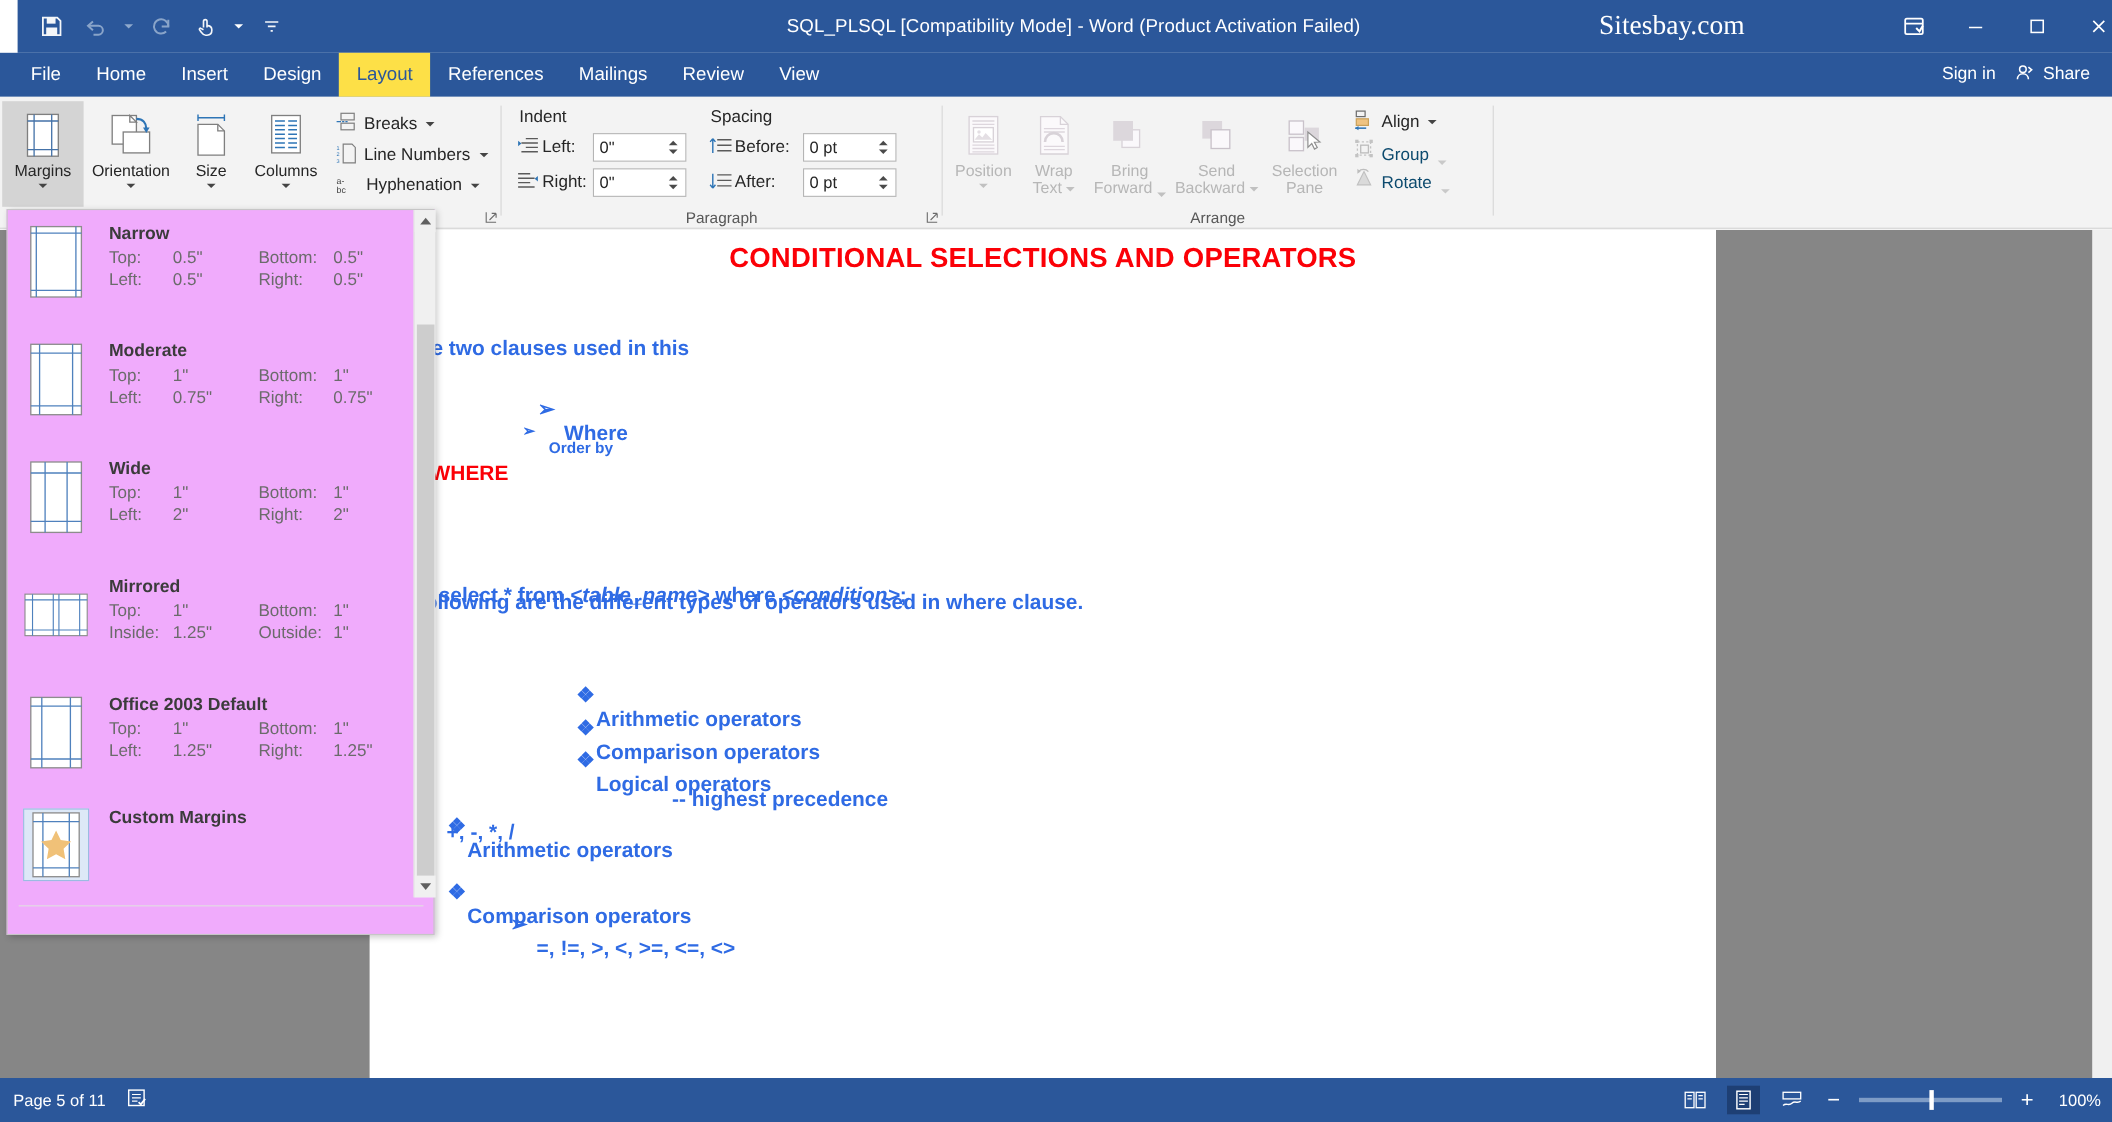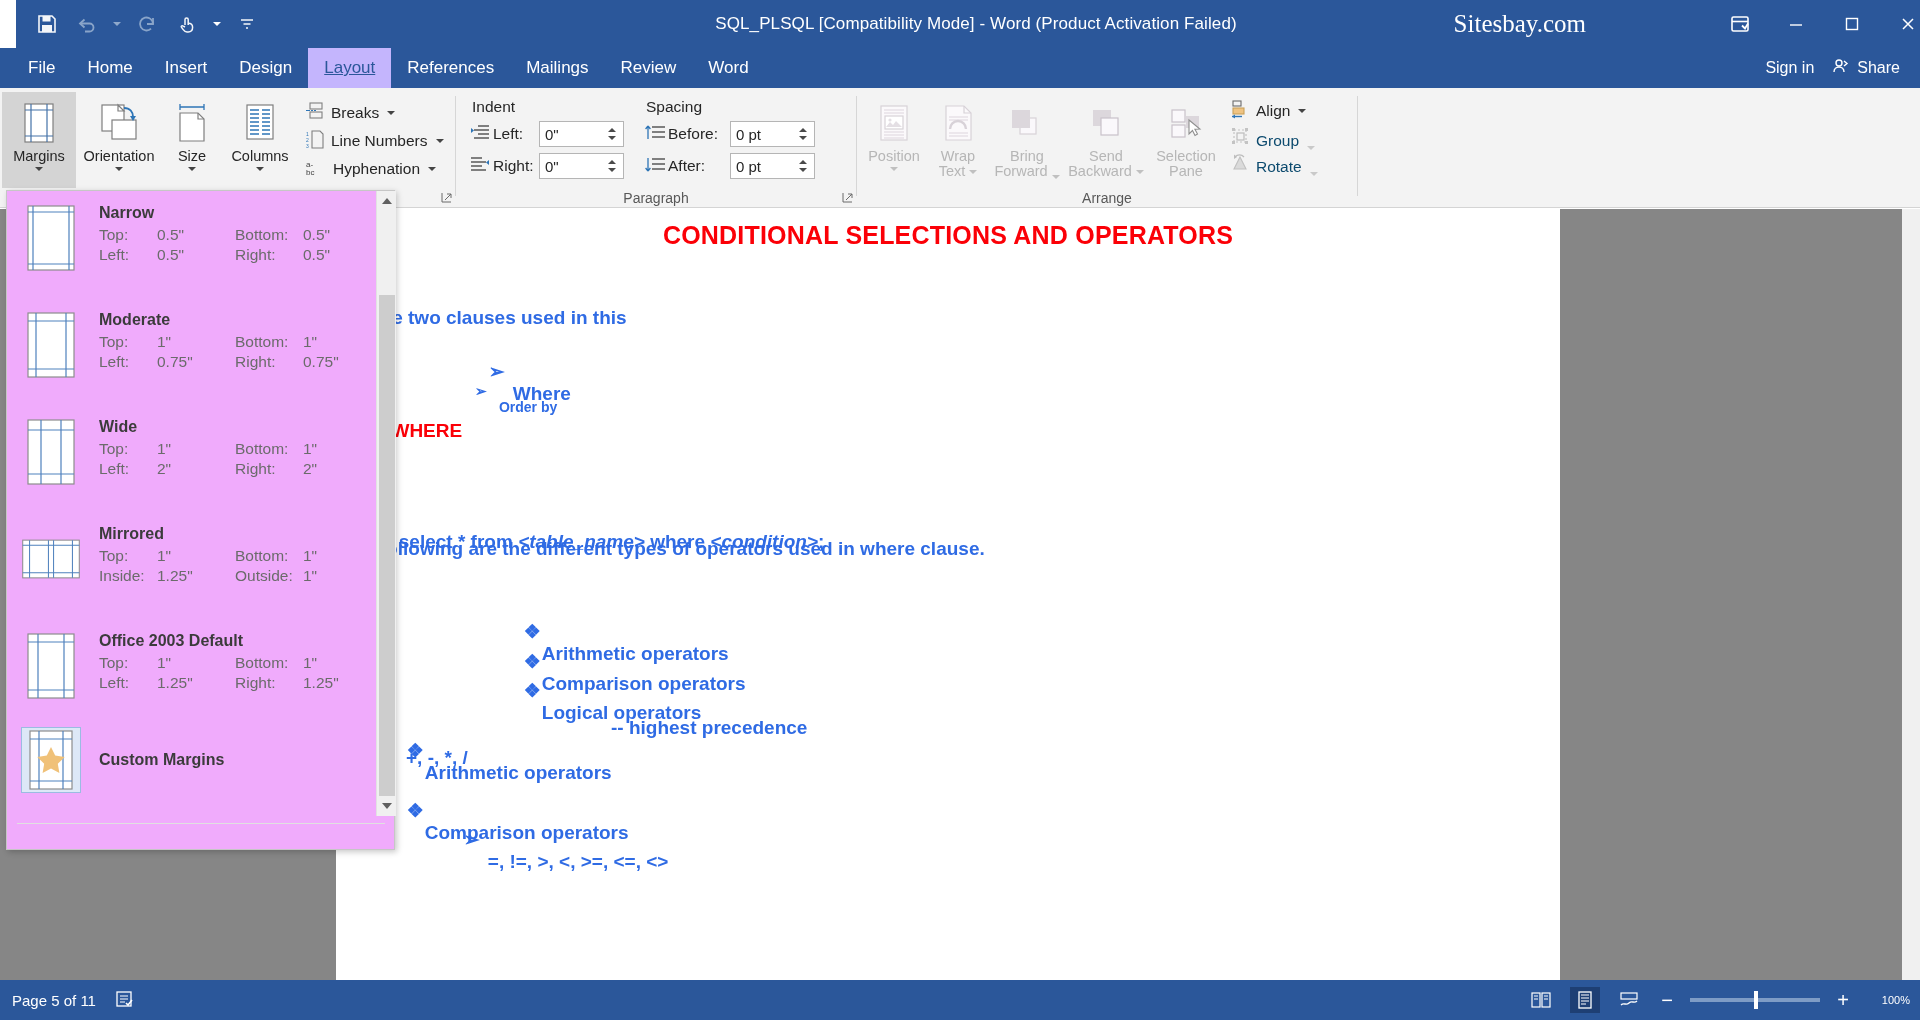--- a/index.html
+++ b/index.html
@@ -41,21 +41,21 @@
   
   .tabsrow{
     position:absolute; left:0; top:48px; width:1920px; height:40px;
     background:#2b579a; color:#fff;
   }
   .tabs{ position:absolute; left:12px; top:0; height:40px; display:flex; align-items:stretch;}
   .tab{
     display:flex;align-items:center; padding:0 16px; font-size:17px; color:#fff;
     cursor:default; white-space:nowrap;
   }
-  .tab.active{ background:#c4b5fd; color:#2b579a;text-decoration:underline; }
+  .tab.active{ background:#fde047; color:#2b579a; }
   .tellme{ display:flex; align-items:center; gap:8px; padding:0 10px 0 18px; font-size:16px; color:#dce6f3; font-style:normal;}
   .rt{ position:absolute; right:8px; top:0; height:40px; display:flex; align-items:center; gap:18px; padding-right:12px;}
   .rt span{ font-size:16px; color:#fff; }
   .share{display:flex;align-items:center;gap:7px;}
 
   
   .ribbon{
     position:absolute; left:0; top:88px; width:1920px; height:120px;
     background:#f3f3f3; border-bottom:1px solid #d4d4d4;
   }
@@ -113,21 +113,21 @@
   .dd-list{ position:absolute; left:0; top:0; width:370px;}
   .dd-item{
     position:relative; display:flex; align-items:flex-start; gap:18px;
     padding:9px 8px 9px 14px; height:107px; cursor:default;
   }
   .dd-thumb{ width:60px; height:76px; display:flex; align-items:center; justify-content:center; flex:0 0 60px;}
   .dd-body{ padding-top:4px; flex:1;}
   .dd-title{ font-size:16px; font-weight:bold; color:#3b3b3b; margin-bottom:4px;}
   .dd-grid{ display:grid; grid-template-columns:58px 78px 68px 1fr; font-size:15.5px; color:#6b6b6b; row-gap:2px;}
   .dd-grid .v{ color:#6b6b6b;}
-  .dd-item.custom{ height:68px; align-items:center; }
+  .dd-item.custom{ height:68px; }
   .dd-item.custom .dd-body{ padding-top:0;}
   .dd-item.custom .dd-thumb{
     background:#dde8f7; border:1px solid #9bbbe2; width:66px; height:66px;
   }
   .dd-sep{ position:absolute; left:10px; top:632px; width:368px; height:1px; background:#e0e0e0;}
   .dd-cmd{
     position:absolute; left:0; top:637px; width:389px; height:40px;
     display:flex; align-items:center; padding-left:48px; font-size:16px; color:#3b3b3b; cursor:default;
   }
   .dd-cmd u{ text-decoration:underline;}
@@ -166,21 +166,21 @@
   .statusbar{
     position:absolute; left:0; top:980px; width:1920px; height:40px;
     background:#2b579a; color:#fff; display:flex; align-items:center;
   }
   .sb-left{ display:flex; align-items:center; gap:18px; padding-left:12px; font-size:15px;}
   .sb-right{ position:absolute; right:10px; display:flex; align-items:center; gap:14px;}
   .viewbtn{ width:30px;height:26px;display:flex;align-items:center;justify-content:center;}
   .viewbtn.active{ background:#1e3f74;}
   .zoomtrack{ position:relative; width:130px; height:4px; background:#7e9cc6;}
   .zoomknob{ position:absolute; left:64px; top:-7px; width:4px; height:18px; background:#fff;}
-  .zoomval{ font-size:11px; min-width:44px; text-align:right;}
+  .zoomval{ font-size:15px; min-width:44px; text-align:right;}
   .zoom-mm{ font-size:20px; line-height:16px; width:18px; text-align:center;}
 </style>
 </head>
 <body>
 
 <div id="app">
 
   <div class="titlebar">
     <div class="qat">
       <div class="qat-btn">
@@ -253,21 +253,21 @@
   <div class="tabsrow">
     <div class="tabs">
       <div class="tab">File</div>
       <div class="tab">Home</div>
       <div class="tab">Insert</div>
       <div class="tab">Design</div>
       <div class="tab active">Layout</div>
       <div class="tab">References</div>
       <div class="tab">Mailings</div>
       <div class="tab">Review</div>
-      <div class="tab">Word</div>
+      <div class="tab">View</div>
     </div>
     <div class="rt">
       <span>Sign in</span>
       <span class="share">
         <span>
           <svg width="18" height="18" viewBox="0 0 18 18">
               <circle cx="7" cy="6" r="3" fill="none" stroke="#fff" stroke-width="1.4"></circle>
               <path d="M2 15c0-3 2.3-5 5-5s5 2 5 5" fill="none" stroke="#fff" stroke-width="1.4"></path>
               <path d="M12 4l3 2.5-3 2.5" fill="none" stroke="#fff" stroke-width="1.4"></path>
             </svg>

